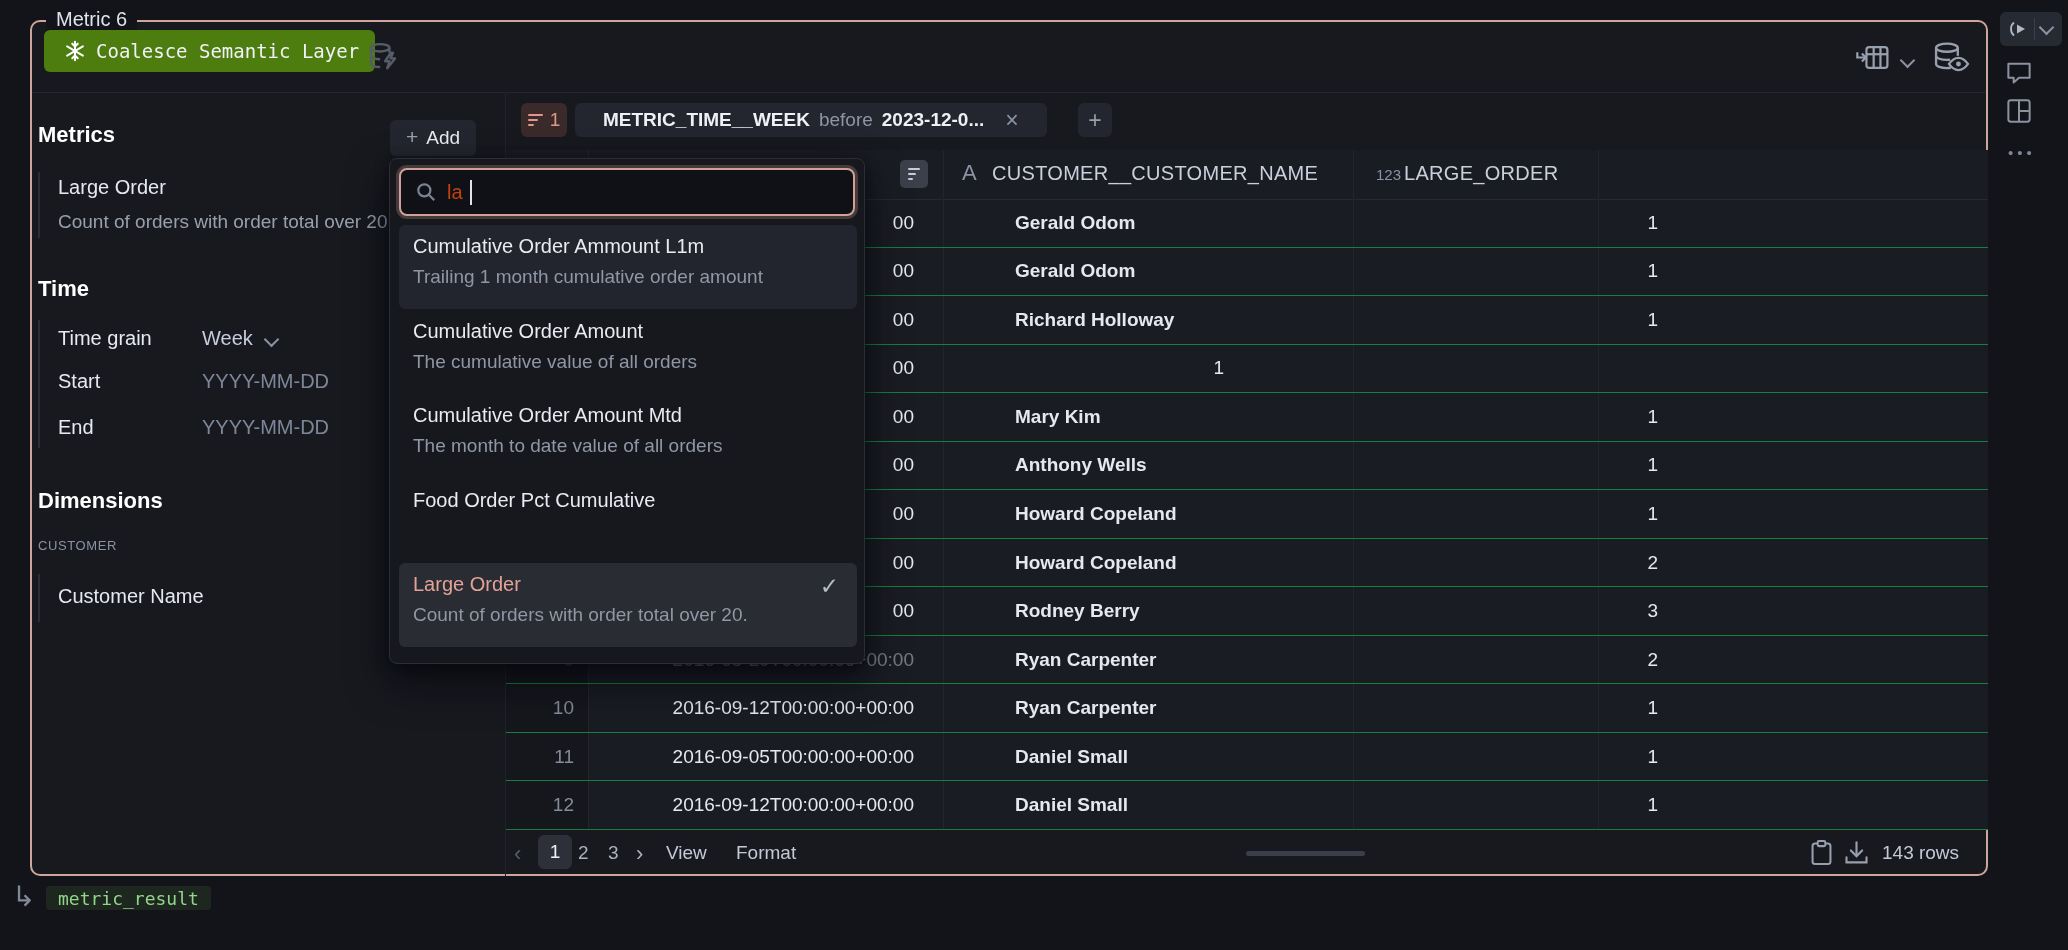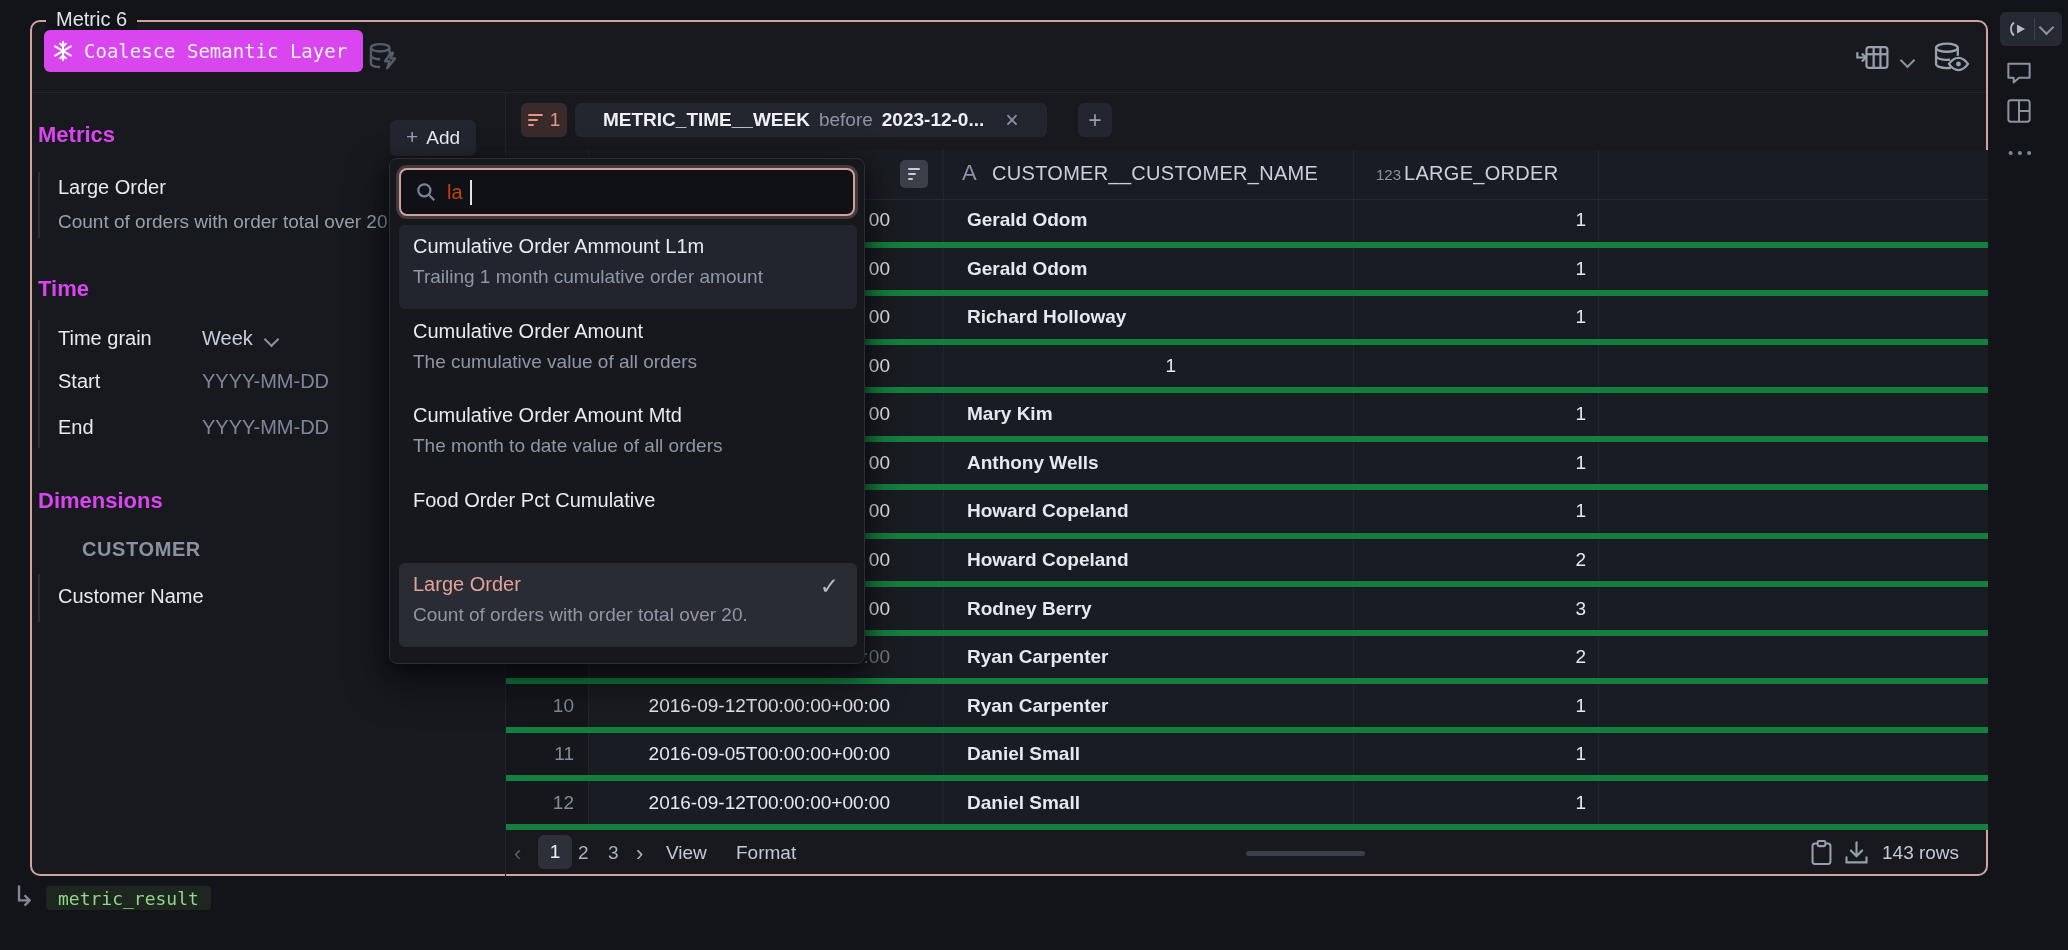--- a/index.html
+++ b/index.html
@@ -7,33 +7,33 @@
        -webkit-font-smoothing:antialiased;color:#e9ebf1;overflow:hidden;}
   .abs{position:absolute;}
   .mono{font-family:"DejaVu Sans Mono",monospace;}
 
   
   .cell{left:30px;top:20px;width:1958px;height:856px;border:2px solid #cfa49c;border-radius:10px;
         background:#17191f;box-sizing:border-box;}
   .cell-label{left:46px;top:6px;background:#121419;padding:0 10px;font-size:20px;color:#dfe3ea;line-height:26px;}
 
   
-  .src-chip{left:44px;top:30px;height:42px;background:#d946ef;border-radius:6px;display:flex;align-items:center;
-            gap:10px;padding:0 16px 0 8px;font-size:19px;color:#f1f2f5;}
+  .src-chip{left:44px;top:30px;height:42px;background:#4d7c0f;border-radius:6px;display:flex;align-items:center;
+            gap:10px;padding:0 16px 0 20px;font-size:19px;color:#f1f2f5;}
   .hdr-divider{left:32px;top:92px;width:1954px;height:1px;background:#23262d;}
   .icon{color:#98a0ae;}
   .icon-dim{color:#565c68;}
 
   
   .run-btn{left:2000px;top:12px;width:62px;height:34px;background:#262a33;border-radius:6px;
            display:flex;align-items:center;justify-content:center;gap:6px;color:#b2bac7;}
   .run-sep{width:1px;height:22px;background:#3a3f4a;}
 
   
-  .h2{font-size:22px;font-weight:700;color:#d946ef;}
+  .h2{font-size:22px;font-weight:700;color:#ffffff;}
   .indent{width:2px;background:#2b2e37;}
   .lbl{font-size:20px;color:#e6e9f0;}
   .muted{color:#98a0ac;}
   .placeholder{color:#7e8799;}
   .add-btn{left:390px;top:120px;width:86px;height:36px;background:#23262e;border-radius:6px;
            display:flex;align-items:center;justify-content:center;gap:8px;font-size:19px;color:#e9ebf1;}
   .add-btn .plus{color:#98a0ae;font-size:21px;margin-top:-2px;}
   .chev{display:inline-block;width:9px;height:9px;border-right:2px solid #8b93a2;border-bottom:2px solid #8b93a2;transform:rotate(45deg);}
 
   
@@ -53,21 +53,21 @@
   .numcol-bg{left:506px;top:199px;width:82px;height:631px;background:#15171d;}
   .colline{top:150px;width:1px;height:680px;background:#22252d;}
   .hdr-bottom{left:506px;top:199px;width:1482px;height:1px;background:#262933;}
   .col-hdr{font-size:20px;color:#c9cfdb;letter-spacing:.3px;}
   .type-ic{font-size:15px;color:#8b93a2;}
   .hfilter{left:900px;top:160px;width:28px;height:28px;background:#3b404b;border-radius:5px;
            display:flex;align-items:center;justify-content:center;color:#c6ccd8;}
   .fbars{display:flex;flex-direction:column;align-items:flex-start;gap:3px;}
   .fbars i{display:block;height:2px;background:currentColor;border-radius:1px;}
 
-  .trow{left:506px;width:1482px;height:48.5px;display:flex;align-items:center;border-bottom:6px solid #15803d;box-sizing:border-box;font-size:19px;color:#e5e8ee;}
+  .trow{left:506px;width:1482px;height:48.5px;display:flex;align-items:center;border-bottom:1px solid #15803d;box-sizing:border-box;font-size:19px;color:#e5e8ee;gap:24px;}
   .c-num{width:82px;text-align:right;padding-right:14px;box-sizing:border-box;color:#848c99;}
   .c-time{width:355px;text-align:right;padding-right:53px;box-sizing:border-box;white-space:nowrap;overflow:hidden;}
   .c-cust{width:410px;padding-left:24px;box-sizing:border-box;font-weight:bold;}
   .c-val{width:245px;text-align:right;padding-right:12px;box-sizing:border-box;}
   .dim{opacity:.45;}
 
   
   .pag{font-size:19px;color:#aab1bf;}
   .page-cur{left:538px;top:835px;width:34px;height:34px;background:#2d3039;border-radius:6px;
             display:flex;align-items:center;justify-content:center;color:#eef0f5;font-size:19px;}
@@ -184,21 +184,21 @@
 <div class="abs indent" style="left:38px;top:320px;height:128px;"></div>
 <div class="abs lbl" style="left:58px;top:327px;">Time grain</div>
 <div class="abs lbl" style="left:202px;top:327px;color:#c7cddc;">Week</div>
 <span class="abs chev" style="left:266px;top:334px;"></span>
 <div class="abs lbl" style="left:58px;top:370px;">Start</div>
 <div class="abs lbl placeholder" style="left:202px;top:370px;">YYYY-MM-DD</div>
 <div class="abs lbl" style="left:58px;top:416px;">End</div>
 <div class="abs lbl placeholder" style="left:202px;top:416px;">YYYY-MM-DD</div>
 
 <div class="abs h2" style="left:38px;top:488px;">Dimensions</div>
-<div class="abs" style="left:38px;top:538px;font-size:20px;font-weight:700;letter-spacing:.6px;color:#8a92a2;margin-left:44px;">CUSTOMER</div>
+<div class="abs" style="left:38px;top:538px;font-size:13px;font-weight:400;letter-spacing:.6px;color:#8a92a2;">CUSTOMER</div>
 <div class="abs indent" style="left:38px;top:574px;height:48px;"></div>
 <div class="abs lbl" style="left:58px;top:585px;">Customer Name</div>
 
 <div class="abs panel-divider"></div>
 
 <div class="abs fchip fcount">
   <span class="fbars">
       <i style="width:15px"></i>
       <i style="width:10px"></i>
       <i style="width:6px"></i>

